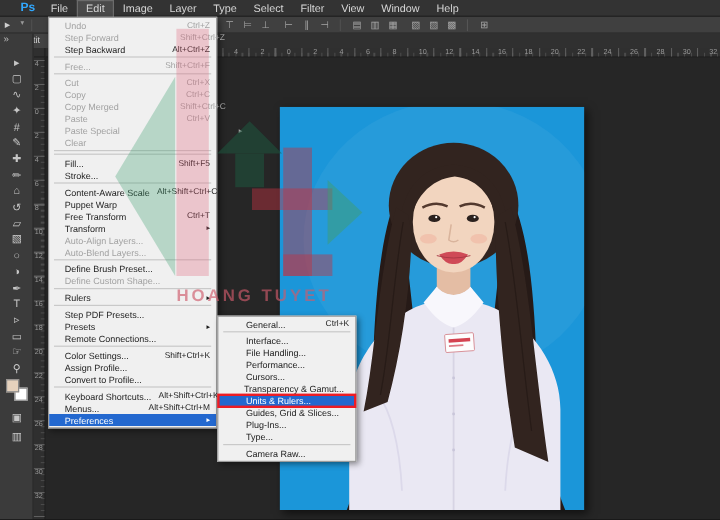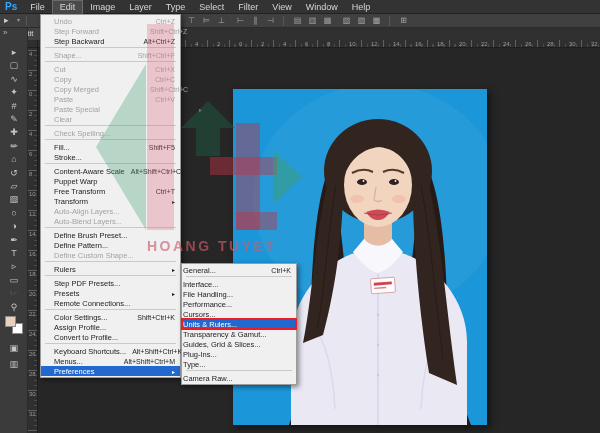--- a/index.html
+++ b/index.html
@@ -2,21 +2,21 @@
 <html><head>
 <meta charset="utf-8">
 <style>
   html,body{margin:0;padding:0;background:#111;}
   *{box-sizing:border-box;}
   .screen{position:relative;width:600px;height:433px;overflow:hidden;
     font-family:"Liberation Sans",sans-serif;background:#262626;-webkit-font-smoothing:antialiased;}
   
   .menubar{position:absolute;left:0;top:0;width:600px;height:14px;background:#333333;
     display:flex;align-items:center;z-index:5;border-bottom:1px solid #222;}
-  .ps-logo{font-weight:bold;font-size:10px;color:#31a8ff;padding:0 6px 0 5px;}
+  .ps-logo{font-weight:bold;font-size:10px;color:#31a8ff;padding:0 6px 0 17px;}
   .mb-item{font-size:9px;color:#d6d6d6;padding:0 7px;height:14px;line-height:14px;}
   .mb-item.active{background:#4a4a4a;border:1px solid #6b6b6b;border-bottom:none;line-height:12px;}
   
   .optionsbar{position:absolute;left:0;top:14px;width:600px;height:14px;background:#404040;
     border-bottom:1px solid #2b2b2b;z-index:4;}
   .ob-tool{position:absolute;left:4px;top:0;height:14px;line-height:13px;font-size:9px;color:#cfcfcf;}
   .ob-caret{position:absolute;left:17px;top:0;height:14px;line-height:13px;font-size:6px;color:#9a9a9a;}
   .ob-div{position:absolute;top:2px;width:1px;height:10px;background:#2e2e2e;border-right:1px solid #555;}
   .ob-icon{position:absolute;top:1px;width:13px;height:12px;line-height:12px;text-align:center;
     font-size:8px;color:#a5a5a5;}
@@ -54,21 +54,21 @@
   .canvas{position:absolute;left:38px;top:48px;width:562px;height:385px;background:#262626;z-index:1;}
   .photo{position:absolute;left:233px;top:89px;width:254px;height:336px;z-index:2;
     box-shadow:3px 3px 7px rgba(0,0,0,0.55);}
   
   .menu{position:absolute;background:#f0f0f0;border:1px solid #9b9b9b;z-index:10;
     box-shadow:2px 2px 5px rgba(0,0,0,0.45);padding:1px 0;}
   #edit-menu{left:40px;top:14px;width:141px;}
   #pref-submenu{left:181px;top:263px;width:116px;}
   .mi{display:flex;align-items:center;height:10px;padding:0 5px 0 13px;font-size:7.5px;
     color:#1c1c1c;white-space:nowrap;}
-  #pref-submenu .mi{padding-left:1px;justify-content:center;}
+  #pref-submenu .mi{padding-left:23px;justify-content:center;}
   .mi .sc{margin-left:auto;font-size:7px;color:#1c1c1c;padding-left:6px;}
   .mi .sub{font-size:6px;padding-left:3px;}
   .mi.dis,.mi.dis .sc{color:#a2a2a2;gap:45px;}
   .mi.sel{background:#2368cf;color:#ffffff;}
   .mi.sel .sc{color:#ffffff;}
   .mi.redbox{outline:2px solid #ed1c24;outline-offset:-1px;}
   .msep{height:1px;background:#c9c9c9;margin:1px 4px 2px 4px;}
   
   .watermark{position:absolute;left:0;top:0;width:600px;height:433px;z-index:30;pointer-events:none;}
 </style>
@@ -182,21 +182,21 @@
       <div class="mi dis">
         <span class="lbl">Step Forward</span>
         <span class="sc">Shift+Ctrl+Z</span>
       </div>
       <div class="mi">
         <span class="lbl">Step Backward</span>
         <span class="sc">Alt+Ctrl+Z</span>
       </div>
       <div class="msep"></div>
       <div class="mi dis">
-        <span class="lbl">Shape...</span>
+        <span class="lbl">Free...</span>
         <span class="sc">Shift+Ctrl+F</span>
       </div>
       <div class="msep"></div>
       <div class="mi dis">
         <span class="lbl">Cut</span>
         <span class="sc">Ctrl+X</span>
       </div>
       <div class="mi dis">
         <span class="lbl">Copy</span>
         <span class="sc">Ctrl+C</span>
@@ -212,24 +212,20 @@
       <div class="mi dis">
         <span class="lbl">Paste Special</span>
         <span class="sc"></span>
         <span class="sub">▸</span>
       </div>
       <div class="mi dis">
         <span class="lbl">Clear</span>
         <span class="sc"></span>
       </div>
       <div class="msep"></div>
-      <div class="mi dis">
-        <span class="lbl">Check Spelling...</span>
-        <span class="sc"></span>
-      </div>
       <div class="msep"></div>
       <div class="mi">
         <span class="lbl">Fill...</span>
         <span class="sc">Shift+F5</span>
       </div>
       <div class="mi">
         <span class="lbl">Stroke...</span>
         <span class="sc"></span>
       </div>
       <div class="msep"></div>
@@ -256,24 +252,20 @@
       </div>
       <div class="mi dis">
         <span class="lbl">Auto-Blend Layers...</span>
         <span class="sc"></span>
       </div>
       <div class="msep"></div>
       <div class="mi">
         <span class="lbl">Define Brush Preset...</span>
         <span class="sc"></span>
       </div>
-      <div class="mi">
-        <span class="lbl">Define Pattern...</span>
-        <span class="sc"></span>
-      </div>
       <div class="mi dis">
         <span class="lbl">Define Custom Shape...</span>
         <span class="sc"></span>
       </div>
       <div class="msep"></div>
       <div class="mi">
         <span class="lbl">Rulers</span>
         <span class="sc"></span>
         <span class="sub">▸</span>
       </div>
@@ -335,26 +327,26 @@
         <span class="sc"></span>
       </div>
       <div class="mi">
         <span class="lbl">Performance...</span>
         <span class="sc"></span>
       </div>
       <div class="mi">
         <span class="lbl">Cursors...</span>
         <span class="sc"></span>
       </div>
+      <div class="mi">
+        <span class="lbl">Transparency &amp; Gamut...</span>
+        <span class="sc"></span>
+      </div>
       <div class="mi sel redbox">
         <span class="lbl">Units &amp; Rulers...</span>
-        <span class="sc"></span>
-      </div>
-      <div class="mi">
-        <span class="lbl">Transparency &amp; Gamut...</span>
         <span class="sc"></span>
       </div>
       <div class="mi">
         <span class="lbl">Guides, Grid &amp; Slices...</span>
         <span class="sc"></span>
       </div>
       <div class="mi">
         <span class="lbl">Plug-Ins...</span>
         <span class="sc"></span>
       </div>

